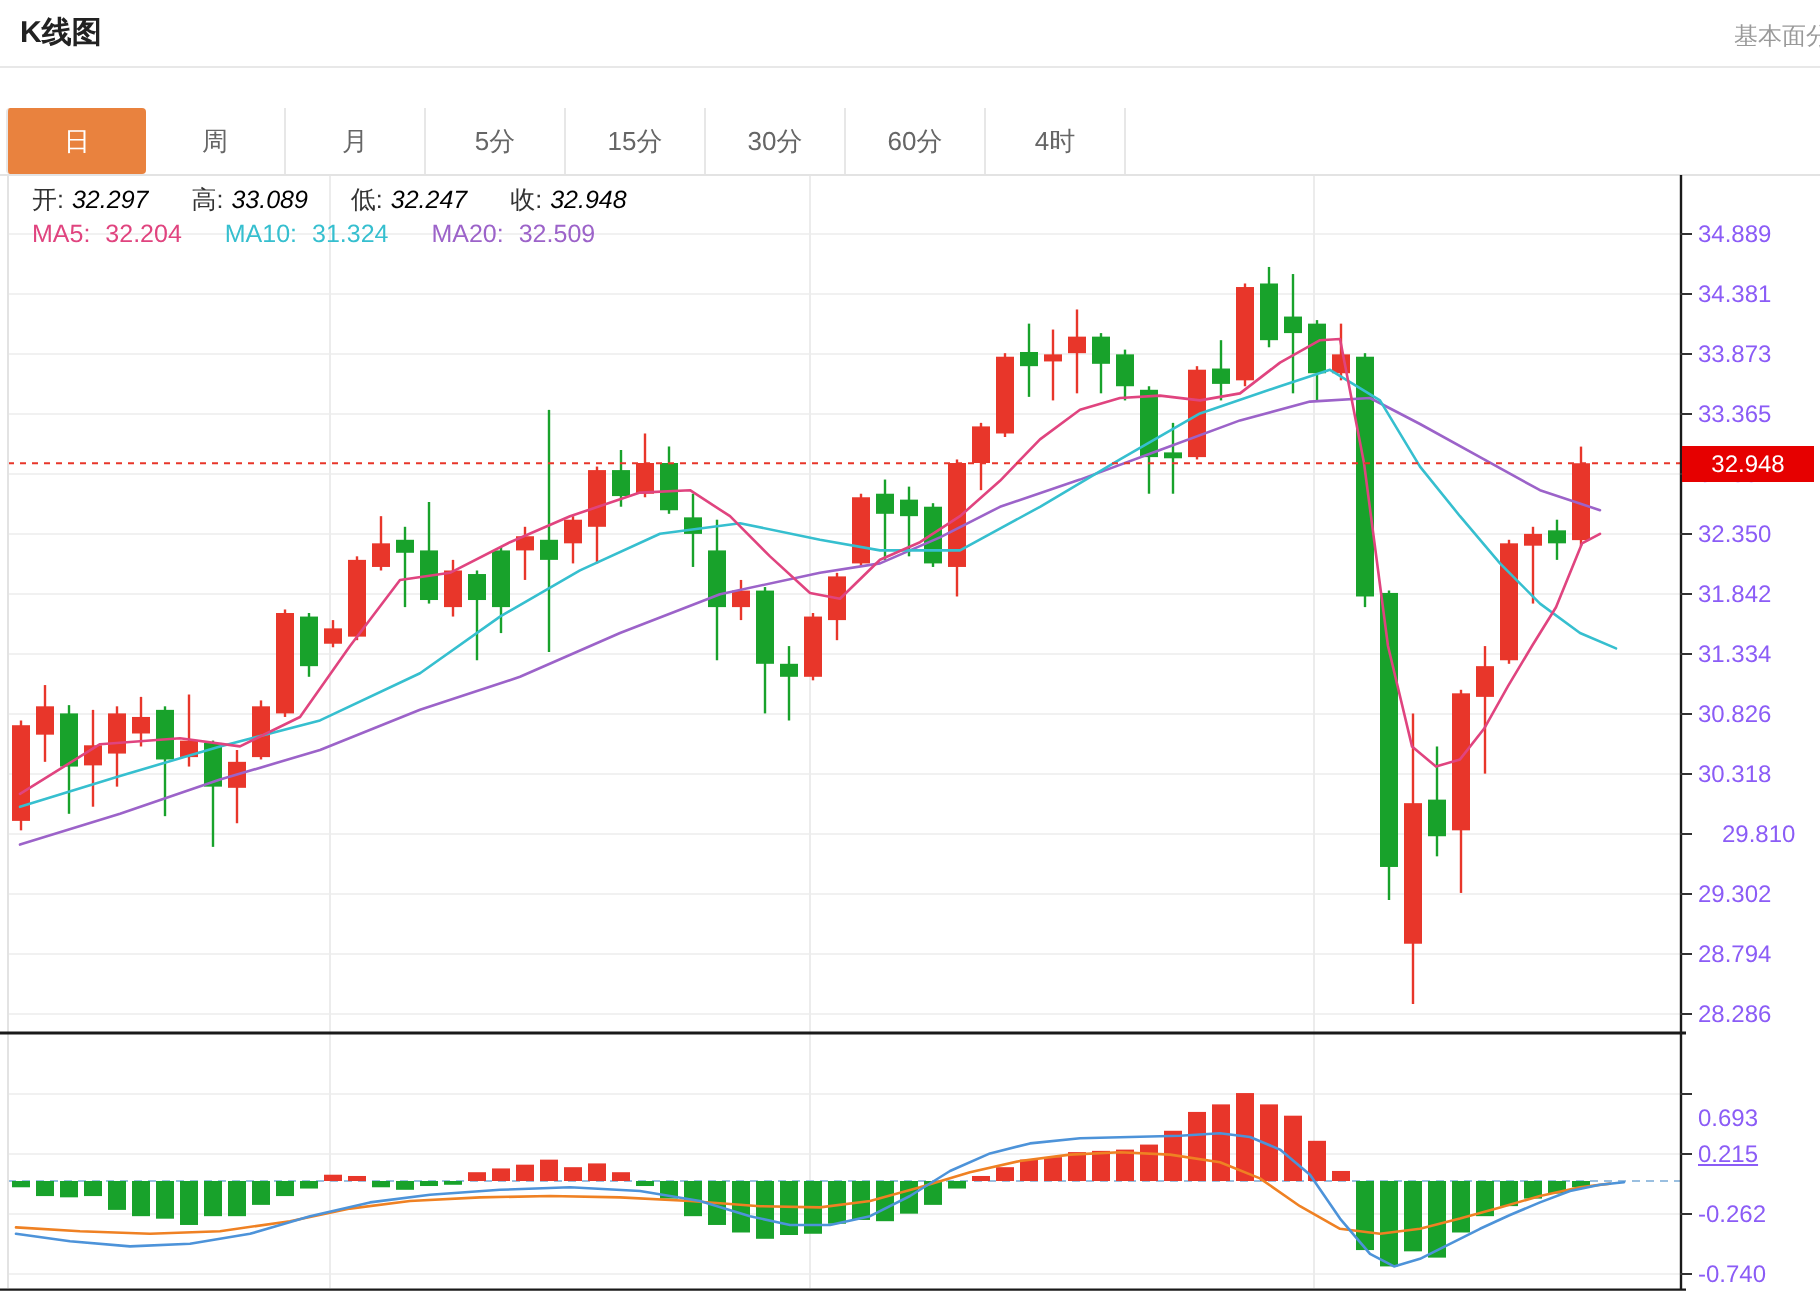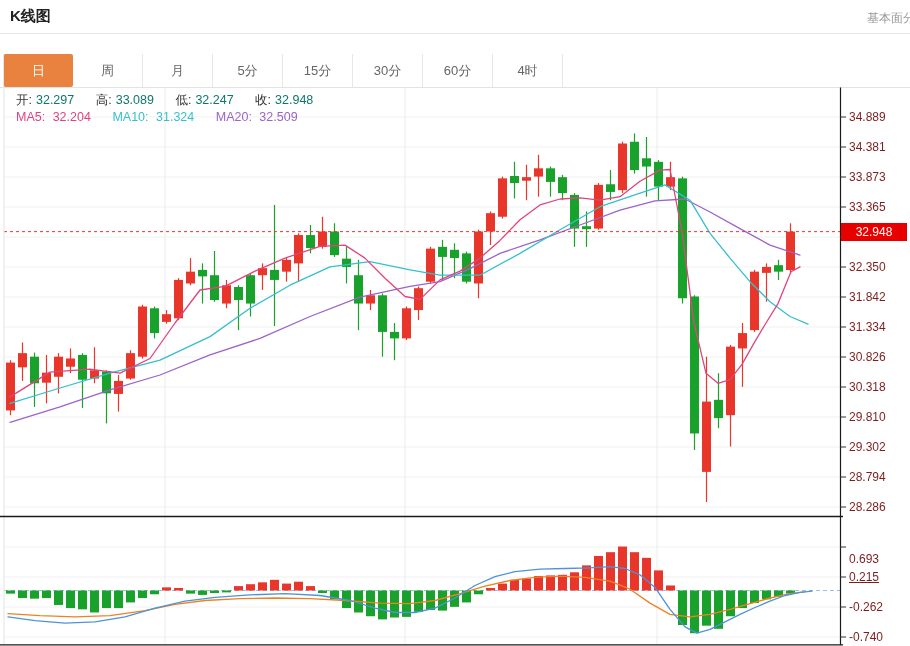--- a/index.html
+++ b/index.html
@@ -10,23 +10,23 @@
   .header-divider{position:absolute;left:0;top:33px;width:910px;border-top:1px solid #e8e8e8;}
   .tabbar{position:absolute;left:3px;top:54px;height:33px;display:flex;}
   .tab{width:70px;height:33px;line-height:33px;text-align:center;font-size:13px;color:#666;background:#fff;border-right:1px solid #e7e7e7;cursor:pointer;box-sizing:border-box;}
   .tab:first-child{border-left:1px solid #e7e7e7;}
   .tab.selected{background:#e9823e;color:#fff;border-radius:2px;border-right:none;}
   .chart-svg{position:absolute;left:0;top:0;}
   .inforow{position:absolute;left:16px;font-size:12.5px;white-space:nowrap;z-index:3;}
   .inforow span{margin-right:4px;}
   .inforow .grp{margin-right:14px;}
   .lab{color:#333;}
-  .axis-label{position:absolute;left:849px;font-size:12px;color:#7f1d1d;z-index:2;}
+  .axis-label{position:absolute;left:849px;font-size:12px;color:#8b5cf6;z-index:2;}
   .price-badge{position:absolute;left:841px;width:66px;height:18px;line-height:18px;text-align:center;font-size:12px;color:#fff;z-index:4;}
-  .v-red{color:#0f766e;} .v-pink{color:#e0447f;} .v-cyan{color:#36bfcf;} .v-purple{color:#9c63c9;}
+  .v-red{color:#000000;font-style:italic;} .v-pink{color:#e0447f;} .v-cyan{color:#36bfcf;} .v-purple{color:#9c63c9;}
   .v-blue{color:#4d93d9;} .v-orange{color:#ef8123;}
 </style>
 </head>
 <body>
 
 <div id="app">
   <div class="page-title">K线图</div>
   <a class="top-link">基本面分析&gt;</a>
   <div class="header-divider"></div>
 
@@ -310,21 +310,21 @@
       <div class="axis-label" style="top: 110px;">34.889</div>
       <div class="axis-label" style="top: 140px;">34.381</div>
       <div class="axis-label" style="top: 170px;">33.873</div>
       <div class="axis-label" style="top: 200px;">33.365</div>
       <div class="axis-label" style="top: 230px;">32.857</div>
       <div class="axis-label" style="top: 260px;">32.350</div>
       <div class="axis-label" style="top: 290px;">31.842</div>
       <div class="axis-label" style="top: 320px;">31.334</div>
       <div class="axis-label" style="top: 350px;">30.826</div>
       <div class="axis-label" style="top: 380px;">30.318</div>
-      <div class="axis-label" style="top: 410px;">29.810</div>
+      <div class="axis-label" style="top: 410px; margin-left: 12px;">29.810</div>
       <div class="axis-label" style="top: 440px;">29.302</div>
       <div class="axis-label" style="top: 470px;">28.794</div>
       <div class="axis-label" style="top: 500px;">28.286</div>
       <div class="axis-label" style="top: 552px;">0.693</div>
       <div class="axis-label" style="top: 570px; text-decoration: underline;">0.215</div>
       <div class="axis-label" style="top: 600px;">-0.262</div>
       <div class="axis-label" style="top: 630px;">-0.740</div>
     </div>
 </div>
 

